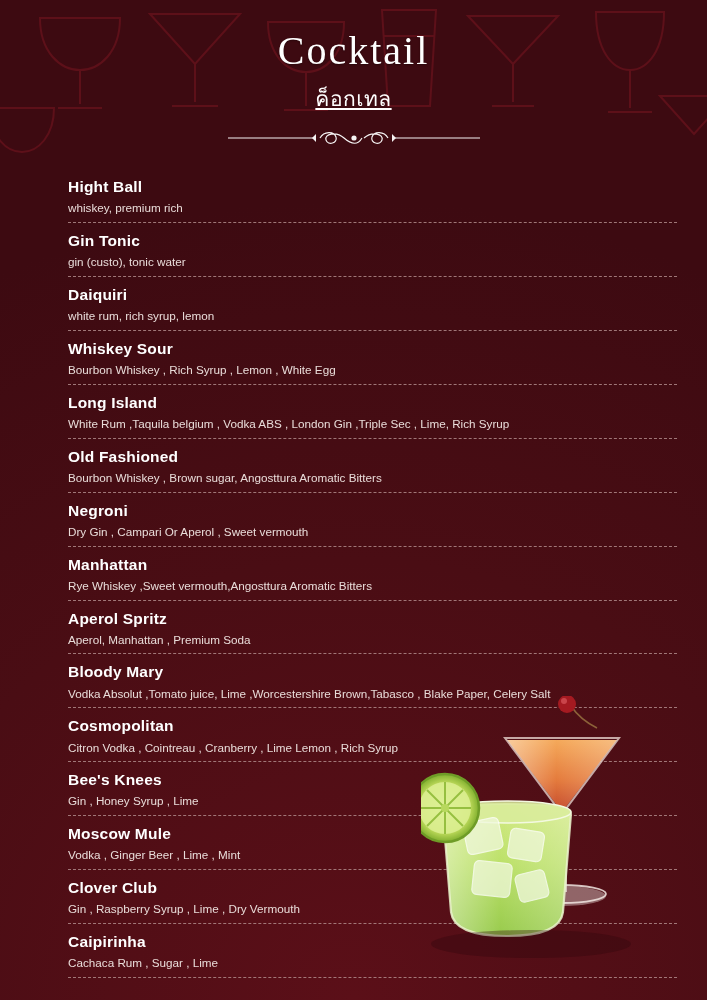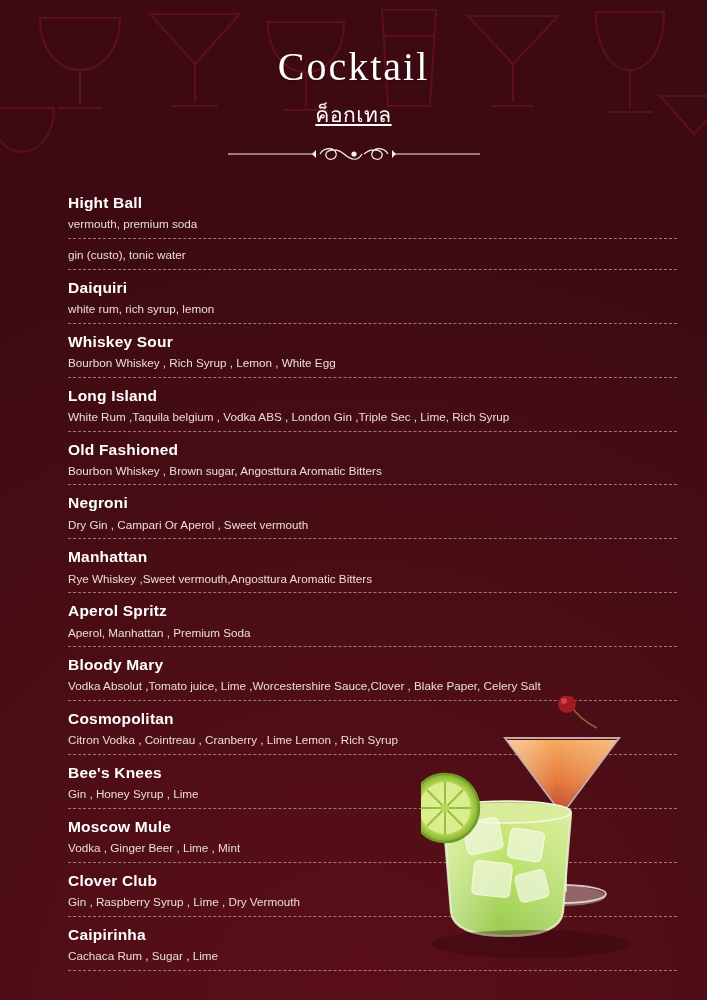--- a/index.html
+++ b/index.html
@@ -32,21 +32,20 @@
     height: 175px;
     opacity: 0.5;
     pointer-events: none;
   }
 
   .header {
     position: relative;
     padding-top: 26px;
     text-align: center;
     color: #ffffff;
-    margin-top: 16px;
   }
   .header-title {
     font-family: "Liberation Serif", serif;
     font-size: 40px;
     letter-spacing: 2px;
     font-weight: normal;
     margin: 0;
     line-height: 1.25;
     text-shadow: 0 1px 2px rgba(0,0,0,0.35);
   }
@@ -179,25 +178,26 @@
         <path d="M88,13 L92,9 L92,17 Z" fill="#ffffff" stroke="none"></path>
         <path d="M172,13 L168,9 L168,17 Z" fill="#ffffff" stroke="none"></path>
       </g>
     </svg>
   </div>
 
   <div class="menu">
 
     <div class="item">
       <div class="item-name">Hight Ball</div>
-      <div class="item-desc">vermouth, premium soda</div>
-      <hr class="divider">
-    </div>
-
-    <div class="item">
+      <div class="item-desc">whiskey, premium rich</div>
+      <hr class="divider">
+    </div>
+
+    <div class="item">
+      <div class="item-name">Gin Tonic</div>
       <div class="item-desc">gin (custo), tonic water</div>
       <hr class="divider">
     </div>
 
     <div class="item">
       <div class="item-name">Daiquiri</div>
       <div class="item-desc">white rum, rich syrup, lemon</div>
       <hr class="divider">
     </div>
 
@@ -232,21 +232,21 @@
     </div>
 
     <div class="item">
       <div class="item-name">Aperol Spritz</div>
       <div class="item-desc">Aperol, Manhattan , Premium Soda</div>
       <hr class="divider">
     </div>
 
     <div class="item">
       <div class="item-name">Bloody Mary</div>
-      <div class="item-desc">Vodka Absolut ,Tomato juice, Lime ,Worcestershire Sauce,Clover , Blake Paper, Celery Salt</div>
+      <div class="item-desc">Vodka Absolut ,Tomato juice, Lime ,Worcestershire Brown,Tabasco , Blake Paper, Celery Salt</div>
       <hr class="divider">
     </div>
 
     <div class="item">
       <div class="item-name">Cosmopolitan</div>
       <div class="item-desc">Citron Vodka , Cointreau , Cranberry , Lime Lemon , Rich Syrup</div>
       <hr class="divider">
     </div>
 
     <div class="item">

